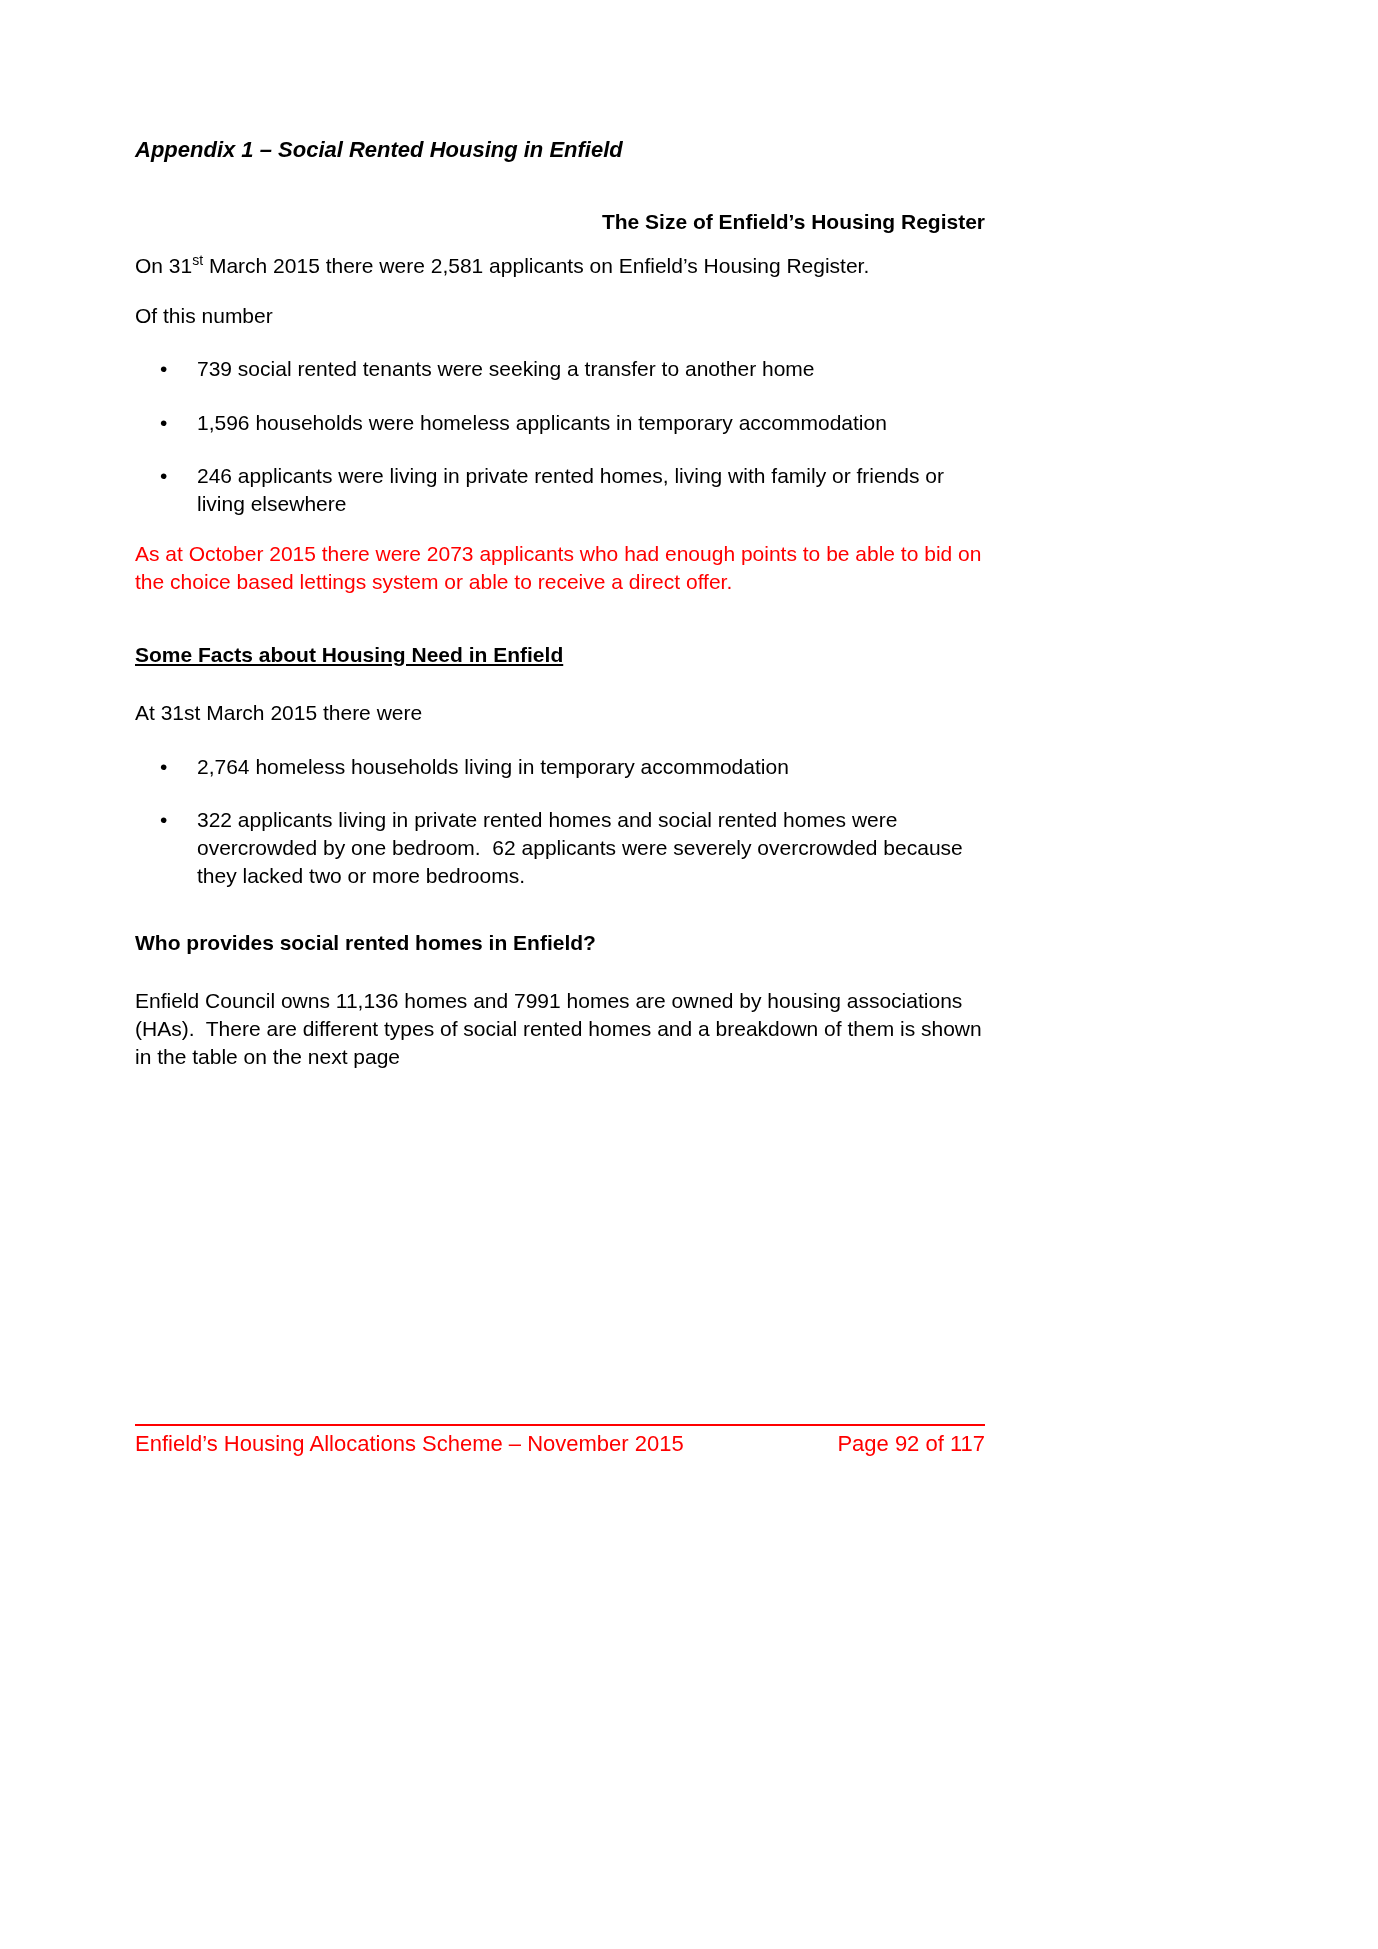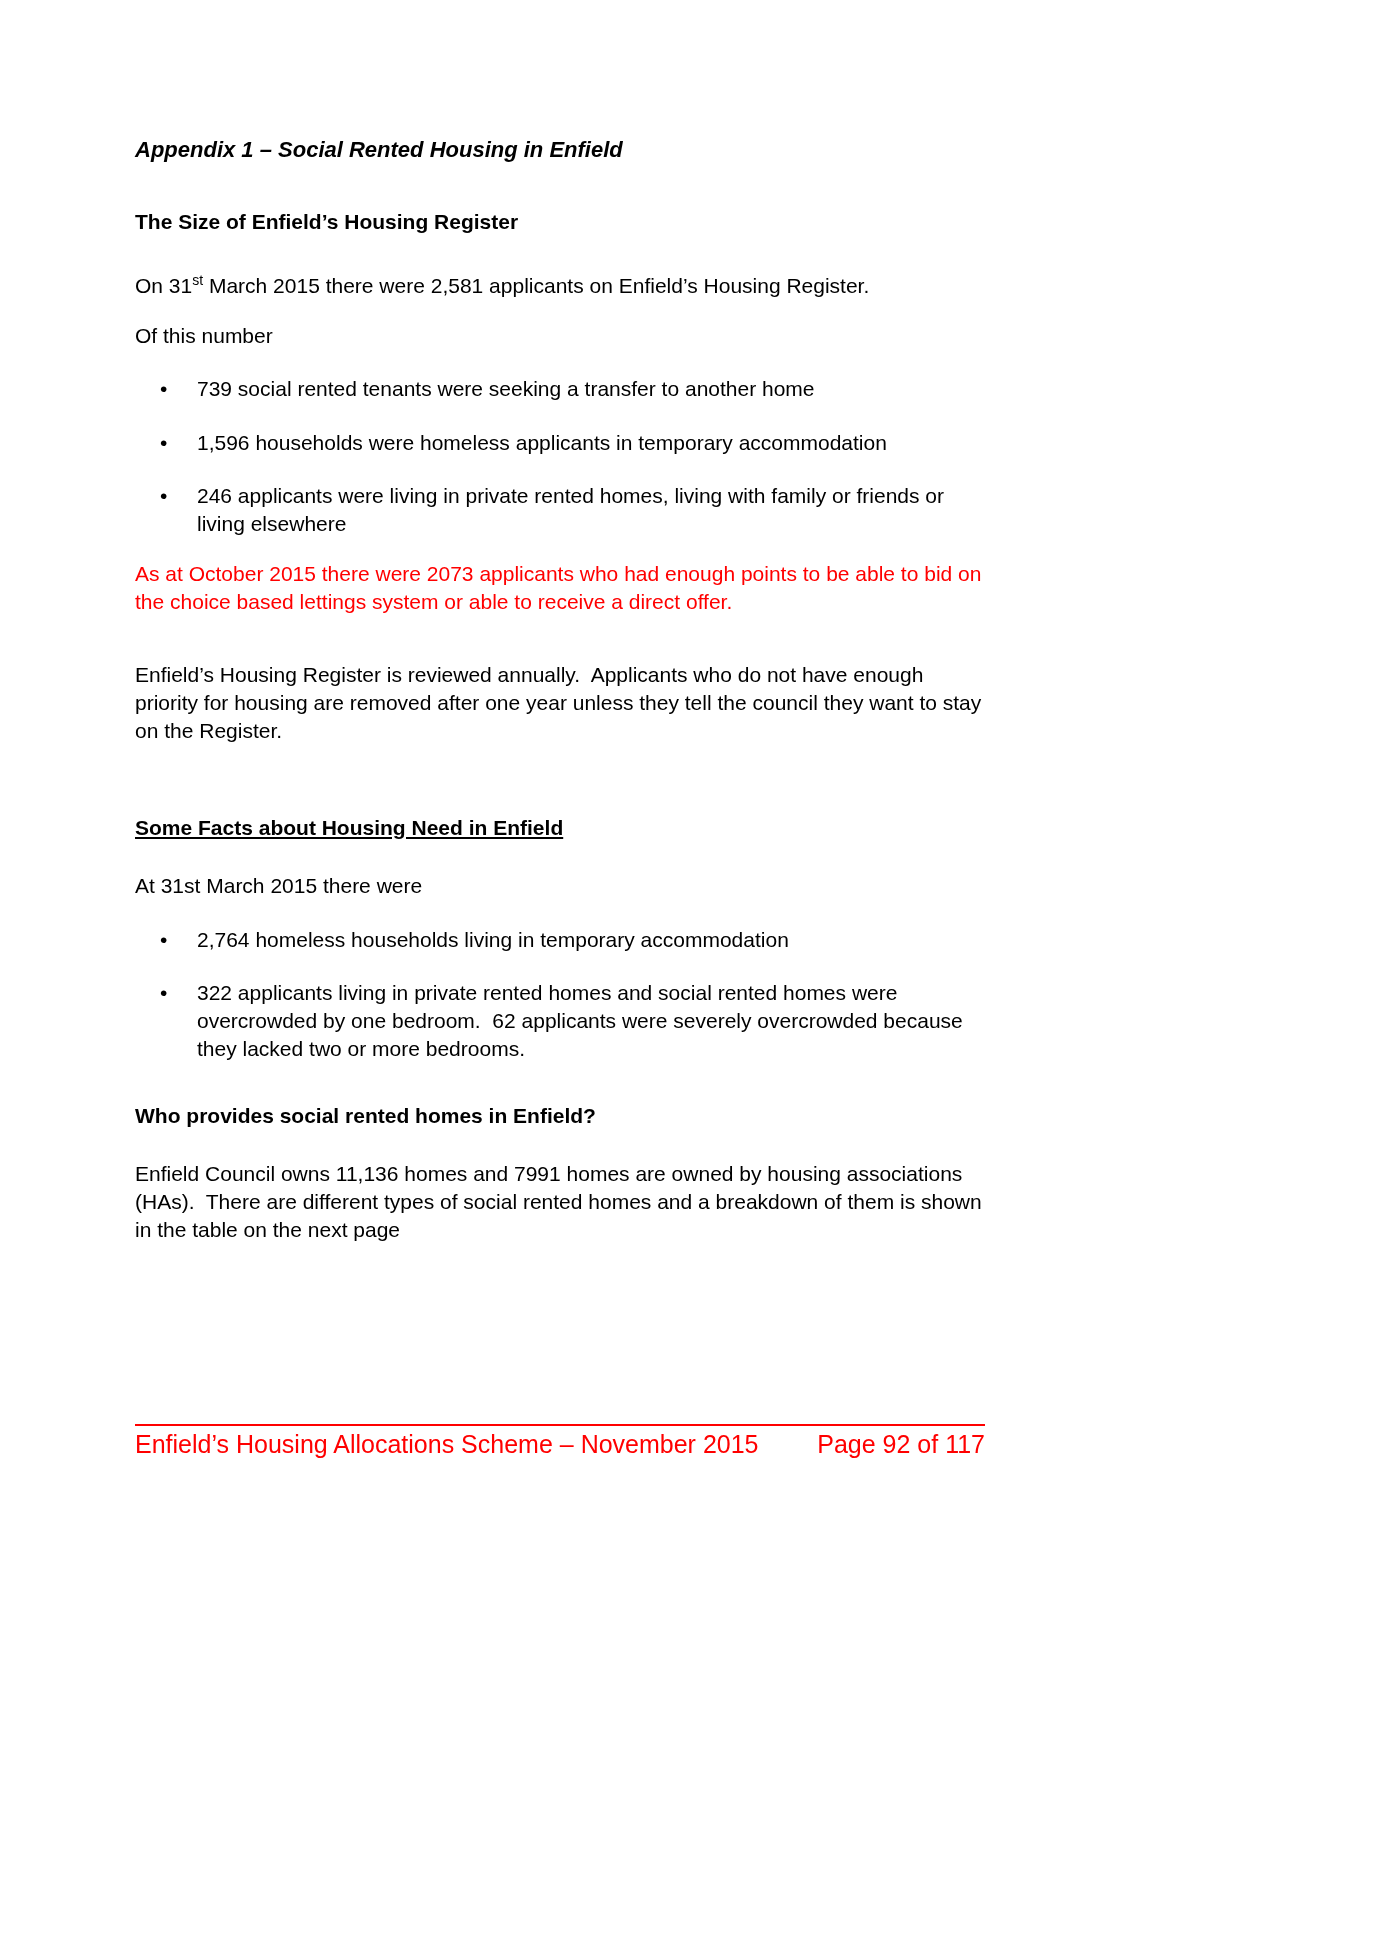--- a/index.html
+++ b/index.html
@@ -53,47 +53,46 @@
     position: absolute;
     left: 135px;
     top: 1424px;
     width: 850px;
     border-top: 2px solid var(--red, #ff0000);
     padding-top: 4px;
     display: flex;
     justify-content: space-between;
     align-items: baseline;
     color: var(--red, #ff0000);
-    font-size: 25px;
+    font-size: 22px;
     line-height: 28px;
   }
 </style>
 </head>
 <body>
 
 <div class="page">
 
   <div class="appendix-title">Appendix 1 – Social Rented Housing in Enfield</div>
 
-  <div class="heading" style="margin-bottom:36px;">The Size of Enfield’s Housing Register</div>
+  <div class="heading" style="margin-bottom:16px;text-align:right;">The Size of Enfield’s Housing Register</div>
 
   <p class="para" style="margin-bottom:22px;"><span>On 31</span><sup>st</sup><span> March 2015 there were 2,581 applicants on Enfield’s Housing Register.</span></p>
 
   <p class="para" style="margin-bottom:25px;">Of this number</p>
 
   <ul class="bullets">
     <li class="bullet-item" style="margin-bottom:26px;"><span class="bullet-marker">•</span><span>739 social rented tenants were seeking a transfer to another home</span></li>
     <li class="bullet-item" style="margin-bottom:25px;"><span class="bullet-marker">•</span><span>1,596 households were homeless applicants in temporary accommodation</span></li>
     <li class="bullet-item" style="margin-bottom:22px;"><span class="bullet-marker">•</span><span>246 applicants were living in private rented homes, living with family or friends or living elsewhere</span></li>
   </ul>
 
   <p class="para red" style="margin-bottom:45px;">As at October 2015 there were 2073 applicants who had enough points to be able to bid on the choice based lettings system or able to receive a direct offer.</p>
 
 
-  <p class="para" style="margin-bottom:69px;">Enfield’s Housing Register is reviewed annually.  Applicants who do not have enough priority for housing are removed after one year unless they tell the council they want to stay on the Register.</p>
 
   <div class="heading" style="margin-bottom:30px;text-decoration:underline;">Some Facts about Housing Need in Enfield</div>
 
   <p class="para" style="margin-bottom:26px;">At 31st March 2015 there were</p>
 
   <ul class="bullets">
     <li class="bullet-item" style="margin-bottom:25px;"><span class="bullet-marker">•</span><span>2,764 homeless households living in temporary accommodation</span></li>
     <li class="bullet-item" style="margin-bottom:39px;"><span class="bullet-marker">•</span><span>322 applicants living in private rented homes and social rented homes were overcrowded by one bedroom.  62 applicants were severely overcrowded because they lacked two or more bedrooms.</span></li>
   </ul>
 

